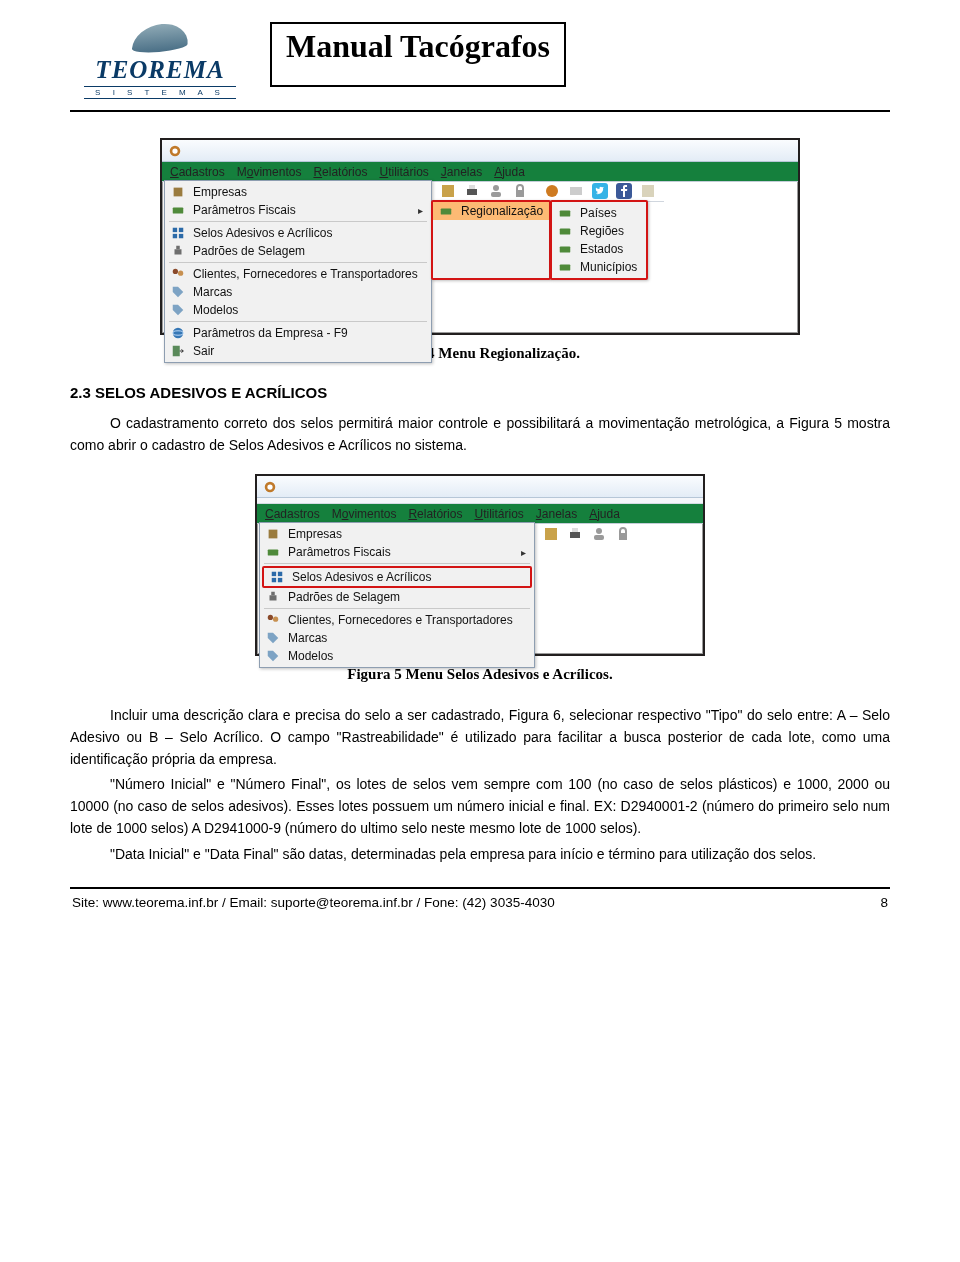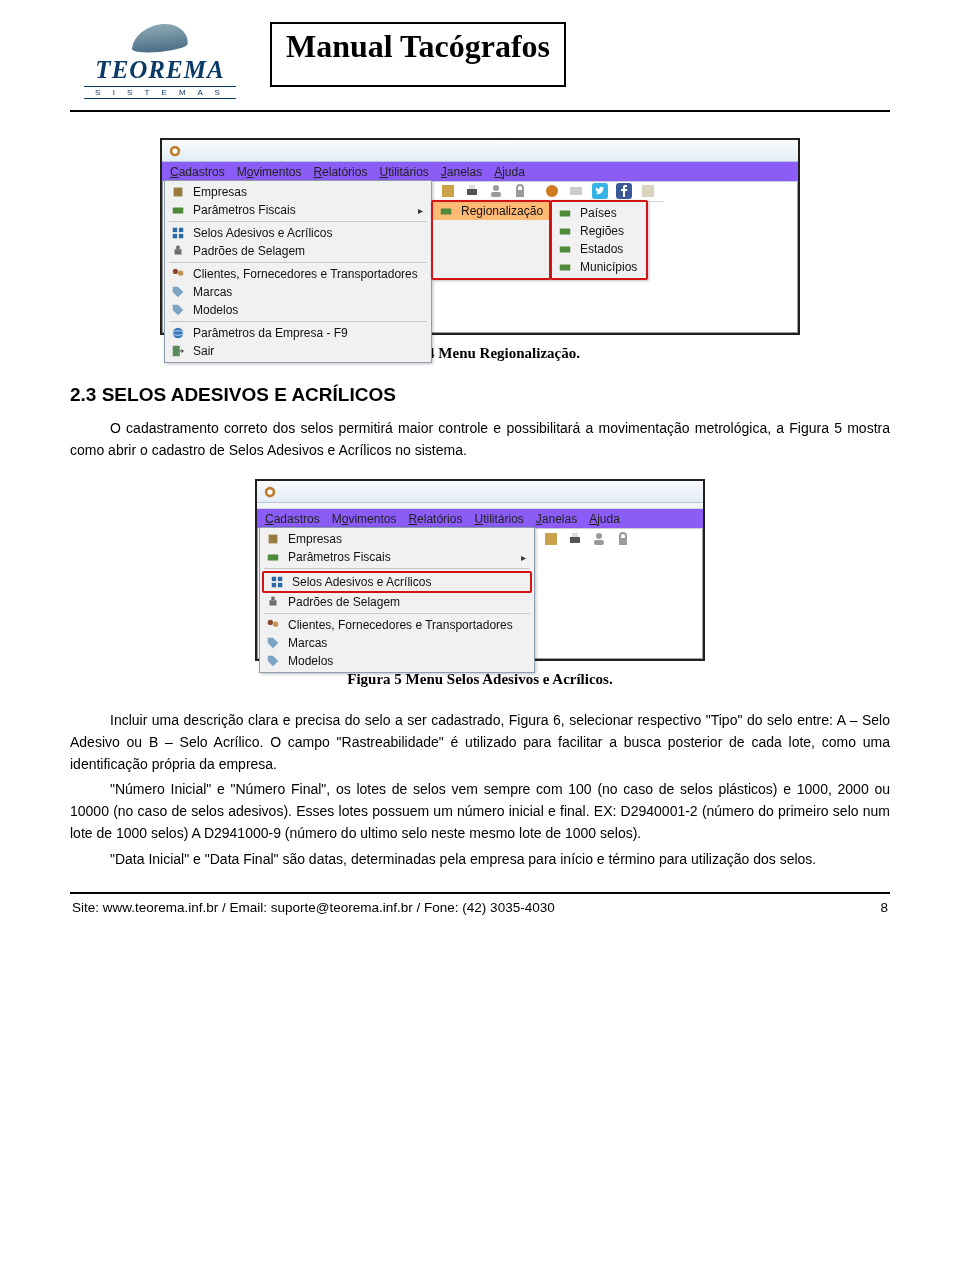--- a/index.html
+++ b/index.html
@@ -66,21 +66,21 @@
   .win2 { height:182px; width:450px; }
   .titlebar {
     height:22px; background:linear-gradient(#fafcfe,#e3ecf6);
     border-bottom:1px solid #b6c6d7; display:flex; align-items:center;
     gap:6px; padding:0 6px; overflow:hidden;
   }
   .icn { width:14px;height:14px; display:inline-flex;align-items:center;justify-content:center; }
   .icn svg{width:14px;height:14px;display:block;}
   .wintitle { font-size:16px;color:#1a1a1a;margin-top:36px; }
   .menubar {
-    height:20px; background:#8b5cf6; border-bottom:1px solid #c4cdd8;
+    height:20px; background:#15803d; border-bottom:1px solid #c4cdd8;
     display:flex; align-items:center; gap:12px; padding:0 8px;
     font-size:12px;color:#222;
   }
   .menubar .m u { text-decoration: underline; }
   
   .menucols { display:flex; flex:1; min-height:0; }
   .menucol {
     background:#f1f1f1; border:1px solid #8e9eb1;
     box-shadow:1px 1px 3px rgba(0,0,0,.25);
     padding:2px 0; margin-right:0; position:relative;
@@ -103,21 +103,21 @@
   .ticon {width:16px;height:16px;}
   .ticon svg{width:16px;height:16px;}
   .spacer{flex:1;}
   
   .figcap {
     font-family:"Times New Roman",serif;font-weight:bold;font-size:15px;
     text-align:center; margin:10px 0 22px 0;
   }
   
   h2.sect {
-    font-family:Arial,sans-serif;font-size:19px;font-weight:bold;
+    font-family:Arial,sans-serif;font-size:15px;font-weight:bold;
     margin:4px 0 12px 0;
   }
   
   .para {
     font-family:Arial,sans-serif;font-size:14px;line-height:1.55;
     text-align:justify; margin:0 0 4px 0;
   }
   .para.first { text-indent:40px; }
   
   .foot-rule{border:none;border-top:2px solid #000;margin-top:22px;}

